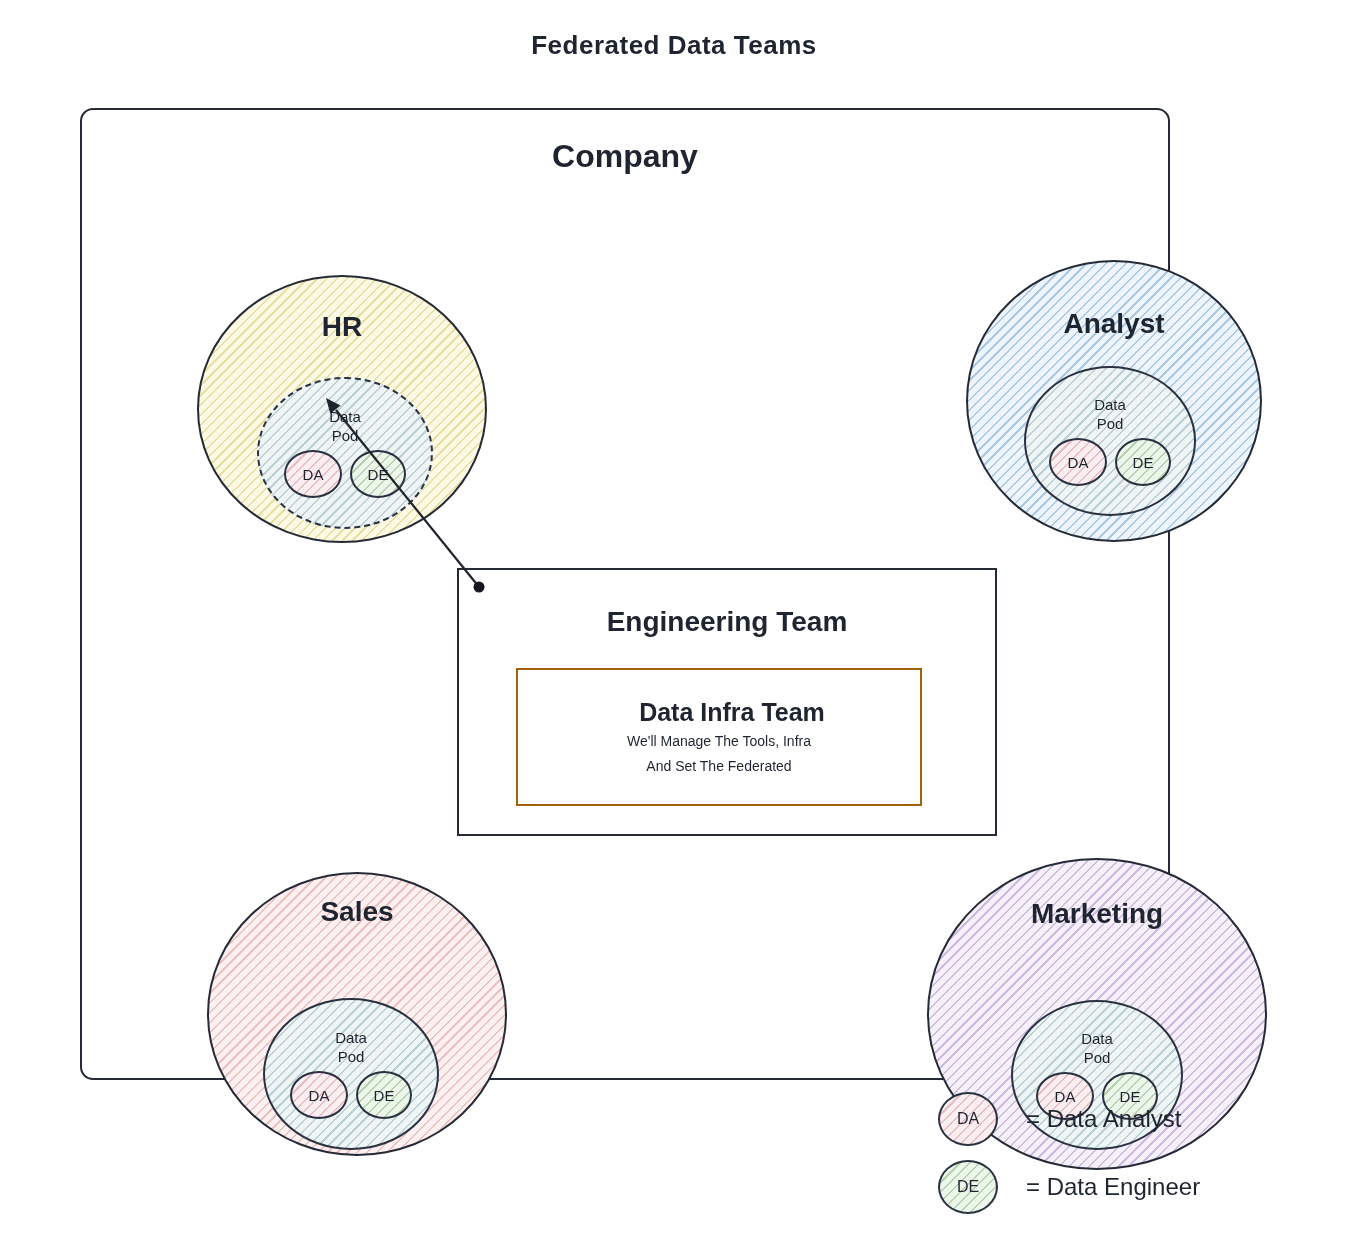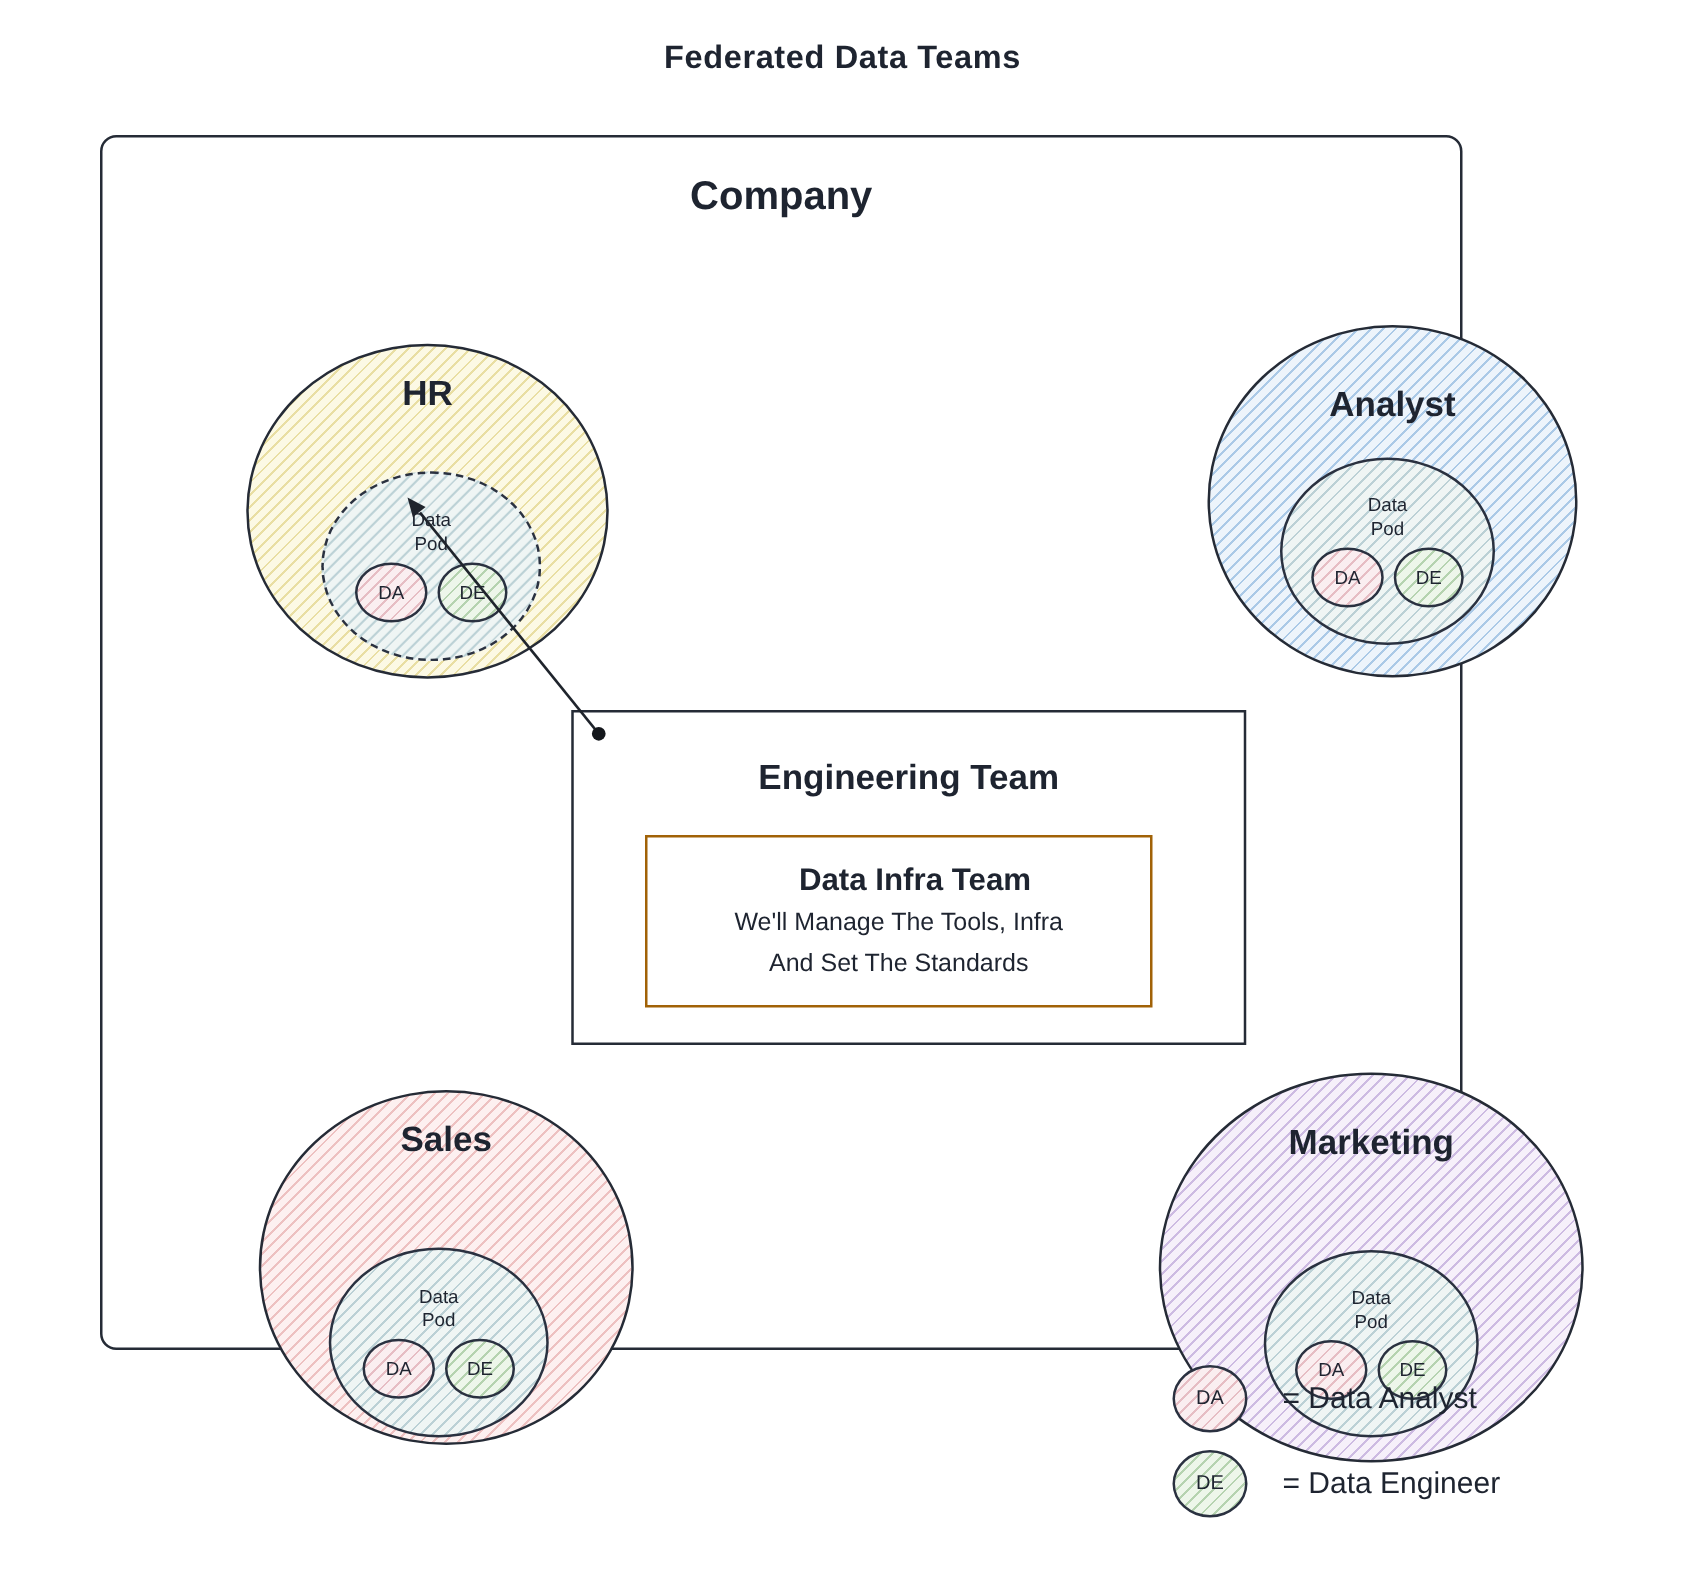--- a/index.html
+++ b/index.html
@@ -25,21 +25,21 @@
     text-align:center; font-size:32px; font-weight:600;
   }
   .dept {
     position:absolute; border:2.5px solid #252b36; border-radius:50%;
   }
   .dept-label {
     position:absolute; left:50%; transform:translateX(-50%);
     font-size:28px; font-weight:600; white-space:nowrap;
   }
   .dept-hr        { left:115px; top:165px; width:290px; height:268px; }
-  .dept-hr .dept-label { top:22px;text-align:center; }
+  .dept-hr .dept-label { top:34px;text-align:center; }
   .dept-finance   { left:884px; top:150px; width:296px; height:282px; }
   .dept-finance .dept-label { top:46px; }
   .dept-sales     { left:125px; top:762px; width:300px; height:284px; }
   .dept-sales .dept-label { top:22px; }
   .dept-marketing { left:845px; top:748px; width:340px; height:312px; }
   .dept-marketing .dept-label { top:38px; }
 
   .pod {
     position:absolute; border:2px solid #2a3140; border-radius:50%;
     display:flex; flex-direction:column; align-items:center; justify-content:center;
@@ -67,21 +67,21 @@
   .eng-label {
     position:absolute; top:36px; left:0; width:100%;
     text-align:center; font-size:28px; font-weight:600;
   }
   .infra {
     position:absolute; left:57px; top:98px; width:406px; height:138px;
     border:2px solid #a16207;
     display:flex; flex-direction:column; align-items:center; justify-content:center; gap:5px;
   }
   .infra-title { font-size:25px; font-weight:600; text-align:center; padding-left:26px; }
-  .infra-line  { font-size:20px; line-height:1.4; text-align:center; }
+  .infra-line  { font-size:14px; line-height:1.4; text-align:center; }
 
   .legend { position:absolute; left:938px; top:1092px; display:flex; flex-direction:column; gap:14px; }
   .legend-row { display:flex; align-items:center; gap:28px; }
   .legend-badge {
     width:60px; height:54px; border:2px solid #2a3140; border-radius:50%;
     display:flex; align-items:center; justify-content:center; font-size:16px; font-weight:500;
   }
   .legend-text { font-size:24px; font-weight:500; white-space:nowrap; }
 
   .arrow-svg { position:absolute; left:0; top:0; z-index:20; pointer-events:none; }
@@ -150,21 +150,21 @@
           <div class="member de" style="background-color: rgb(237, 246, 234); background-image: repeating-linear-gradient(135deg, rgba(126, 176, 118, 0.5) 0px, rgba(126, 176, 118, 0.5) 1.6px, transparent 1.6px, transparent 7px);">DE</div>
         </div>
       </div>
     </div>
 
     <div class="eng">
       <div class="eng-label">Engineering Team</div>
       <div class="infra">
         <div class="infra-title">Data Infra Team</div>
         <div class="infra-line">We'll Manage The Tools, Infra</div>
-        <div class="infra-line">And Set The Standards</div>
+        <div class="infra-line">And Set The Federated</div>
       </div>
     </div>
   </div>
 
   <svg class="arrow-svg" width="1348" height="1256" viewBox="0 0 1348 1256">
     <line x1="479" y1="587" x2="336" y2="410" stroke="#1f242c" stroke-width="2.2"></line>
     <polygon points="326,398 340.5,405.6 330.3,413.8" fill="#1f242c"></polygon>
     <circle cx="479" cy="587" r="5.5" fill="#14171c"></circle>
   </svg>
 

